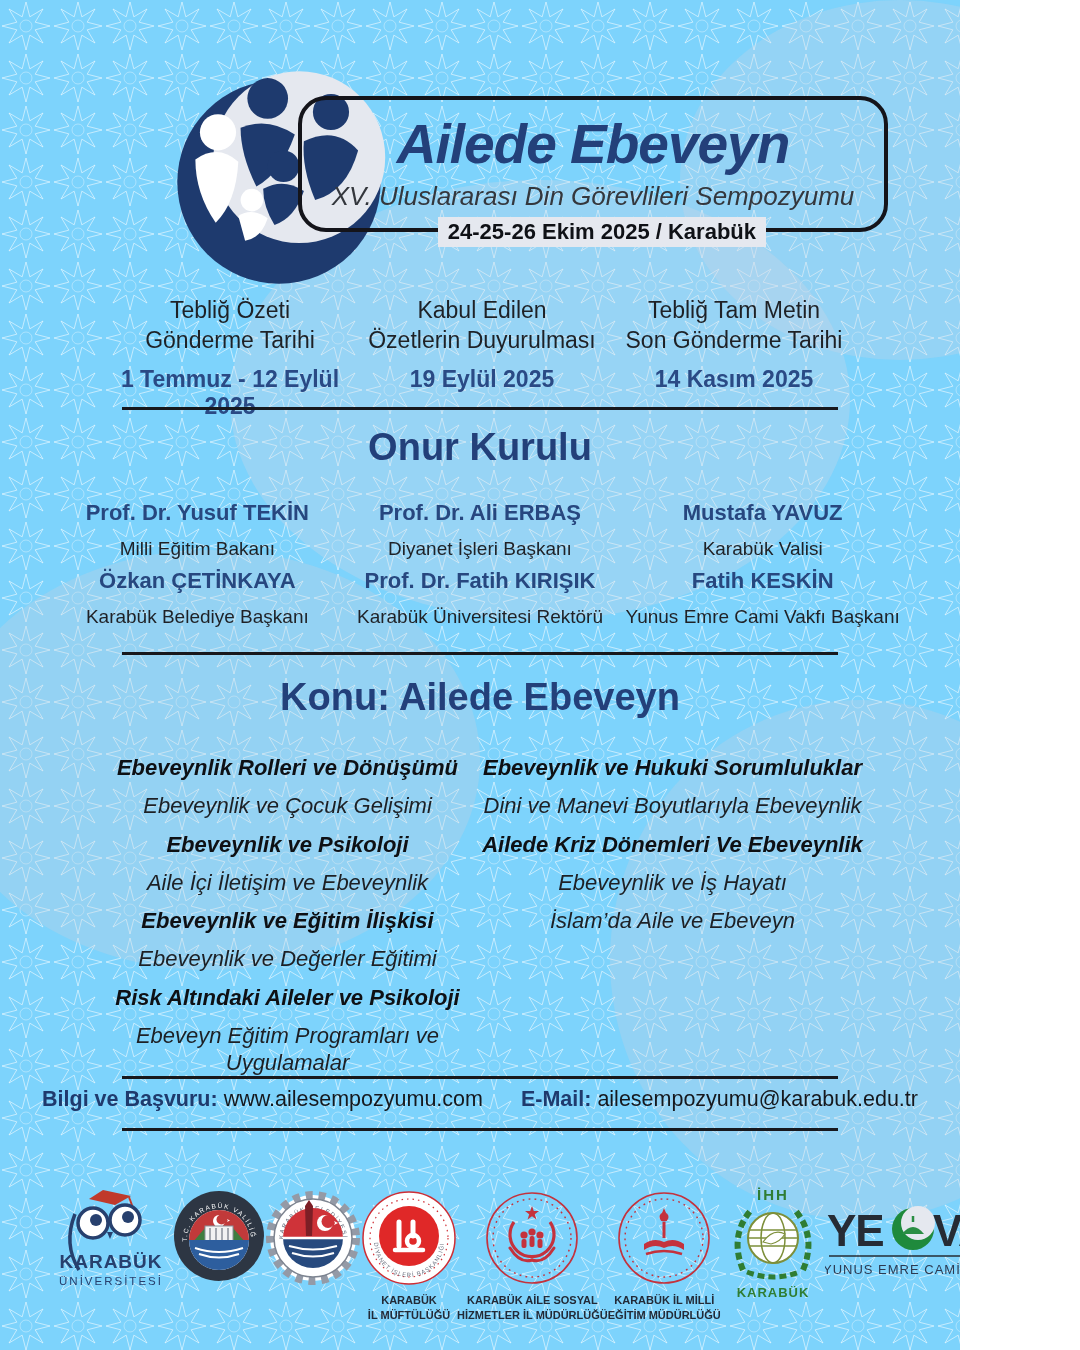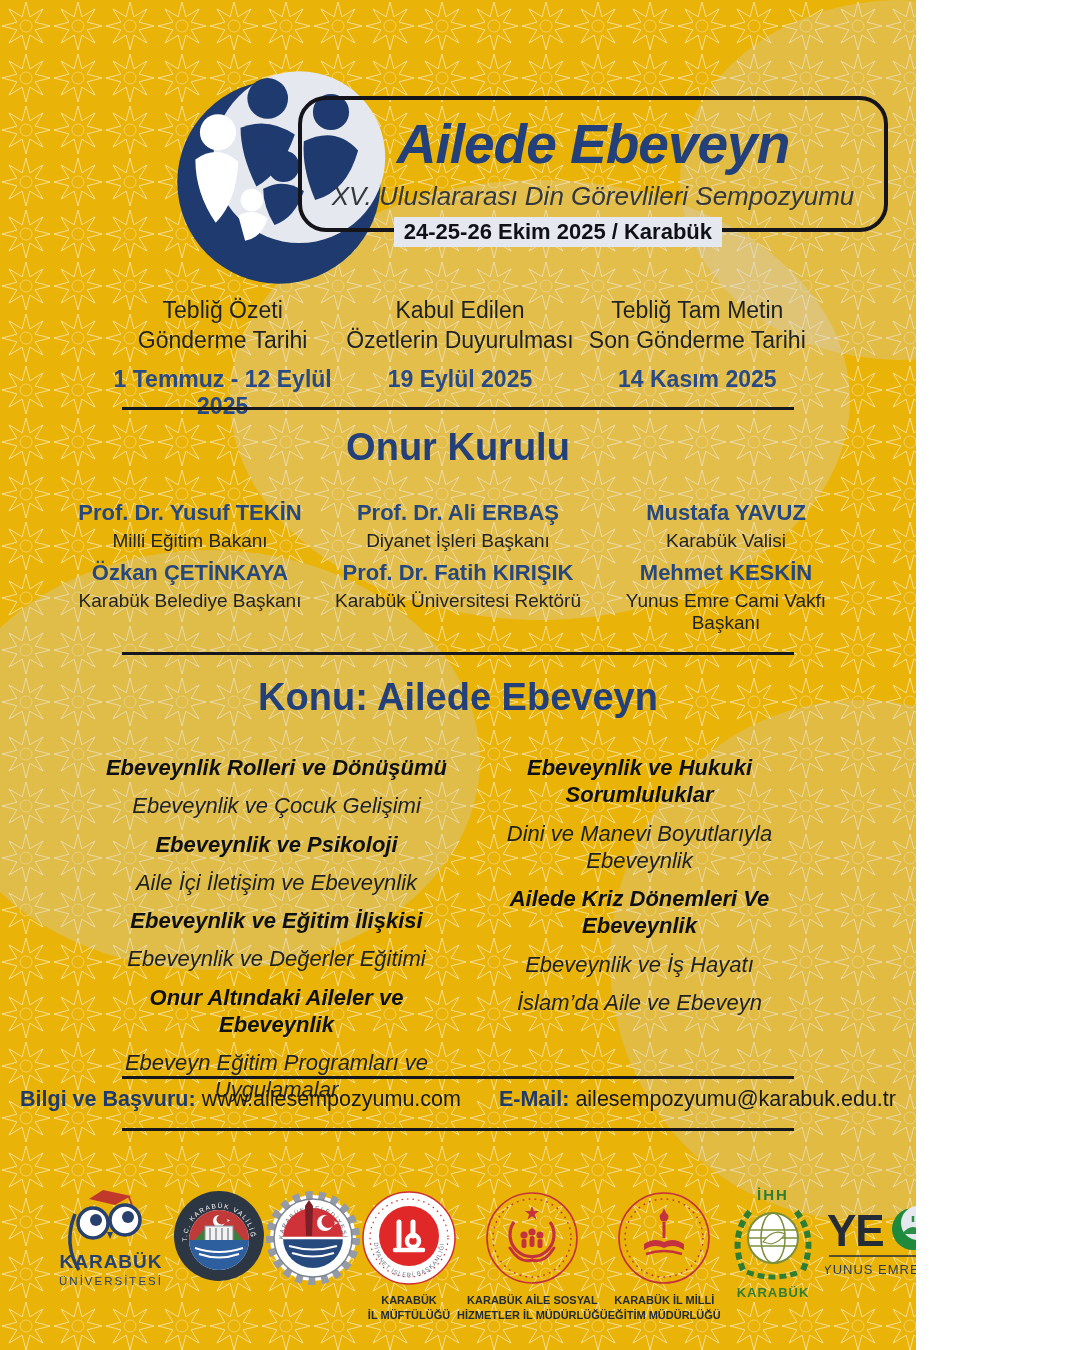--- a/index.html
+++ b/index.html
@@ -1,20 +1,21 @@
 <!DOCTYPE html>
 <html><head>
 <meta charset="utf-8">
 <style>
   html,body{margin:0;padding:0;background:#ffffff;}
   .poster{
     position:relative; width:916px; height:1350px; overflow:hidden;
-    background:#eab308;
+    background:#7dd3fc;
     font-family:"Liberation Sans", sans-serif;
     color:#17181c;
+    padding-left:44px;
   }
   .bg-svg{position:absolute;left:0;top:0;width:1080px;height:1350px;}
 
   
   .logo-svg{position:absolute;left:166px;top:60px;width:226px;height:226px;}
   .title-box{
     position:absolute;left:298px;top:96px;width:590px;height:136px;
     border:4px solid #14141a;border-radius:28px;box-sizing:border-box;
   }
   .event-title{
@@ -45,21 +46,21 @@
     position:absolute;left:0;right:0;text-align:center;
     font-size:38px;font-weight:bold;color:#23407a;margin:0;
   }
   .h-onur{top:426px}
   .members{
     position:absolute;top:500px;left:60px;right:60px;
     display:grid;grid-template-columns:1fr 1fr 1fr;row-gap:18px;column-gap:10px;gap:8px;
   }
   .member{text-align:center;}
   .member-name{font-size:22px;font-weight:bold;color:#27477f;}
-  .member-title{font-size:19px;color:#1f2126;margin-top:4px;}
+  .member-title{font-size:19px;color:#1f2126;margin-top:12px;}
 
   
   .h-konu{top:676px}
   .topics{position:absolute;top:754px;left:95px;right:95px;display:flex;font-style:italic;}
   .tcol{flex:1 1 0;text-align:center;}
   .topic{font-size:22px;line-height:1.24;margin:0 auto 11px;color:#1d2025;}
   .topic.b{font-weight:bold;color:#0e1014;}
   .tcol-left .topic{max-width:395px;}
   .tcol-right .topic{max-width:402px;}
 
@@ -168,37 +169,37 @@
     </div>
     <div class="member">
       <div class="member-name">Özkan ÇETİNKAYA</div>
       <div class="member-title">Karabük Belediye Başkanı</div>
     </div>
     <div class="member">
       <div class="member-name">Prof. Dr. Fatih KIRIŞIK</div>
       <div class="member-title">Karabük Üniversitesi Rektörü</div>
     </div>
     <div class="member">
-      <div class="member-name">Mehmet KESKİN</div>
+      <div class="member-name">Fatih KESKİN</div>
       <div class="member-title">Yunus Emre Cami Vakfı Başkanı</div>
     </div>
   </section>
 
   <div class="rule r2"></div>
 
   <h2 class="sec-heading h-konu">Konu: Ailede Ebeveyn</h2>
   <section class="topics">
     <div class="tcol tcol-left">
       <div class="topic b">Ebeveynlik Rolleri ve Dönüşümü</div>
       <div class="topic">Ebeveynlik ve Çocuk Gelişimi</div>
       <div class="topic b">Ebeveynlik ve Psikoloji</div>
       <div class="topic">Aile İçi İletişim ve Ebeveynlik</div>
       <div class="topic b">Ebeveynlik ve Eğitim İlişkisi</div>
       <div class="topic">Ebeveynlik ve Değerler Eğitimi</div>
-      <div class="topic b">Onur Altındaki Aileler ve Ebeveynlik</div>
+      <div class="topic b">Risk Altındaki Aileler ve Psikoloji</div>
       <div class="topic">Ebeveyn Eğitim Programları ve Uygulamalar</div>
     </div>
     <div class="tcol tcol-right">
       <div class="topic b">Ebeveynlik ve Hukuki Sorumluluklar</div>
       <div class="topic">Dini ve Manevi Boyutlarıyla Ebeveynlik</div>
       <div class="topic b">Ailede Kriz Dönemleri Ve Ebeveynlik</div>
       <div class="topic">Ebeveynlik ve İş Hayatı</div>
       <div class="topic">İslam’da Aile ve Ebeveyn</div>
     </div>
   </section>

